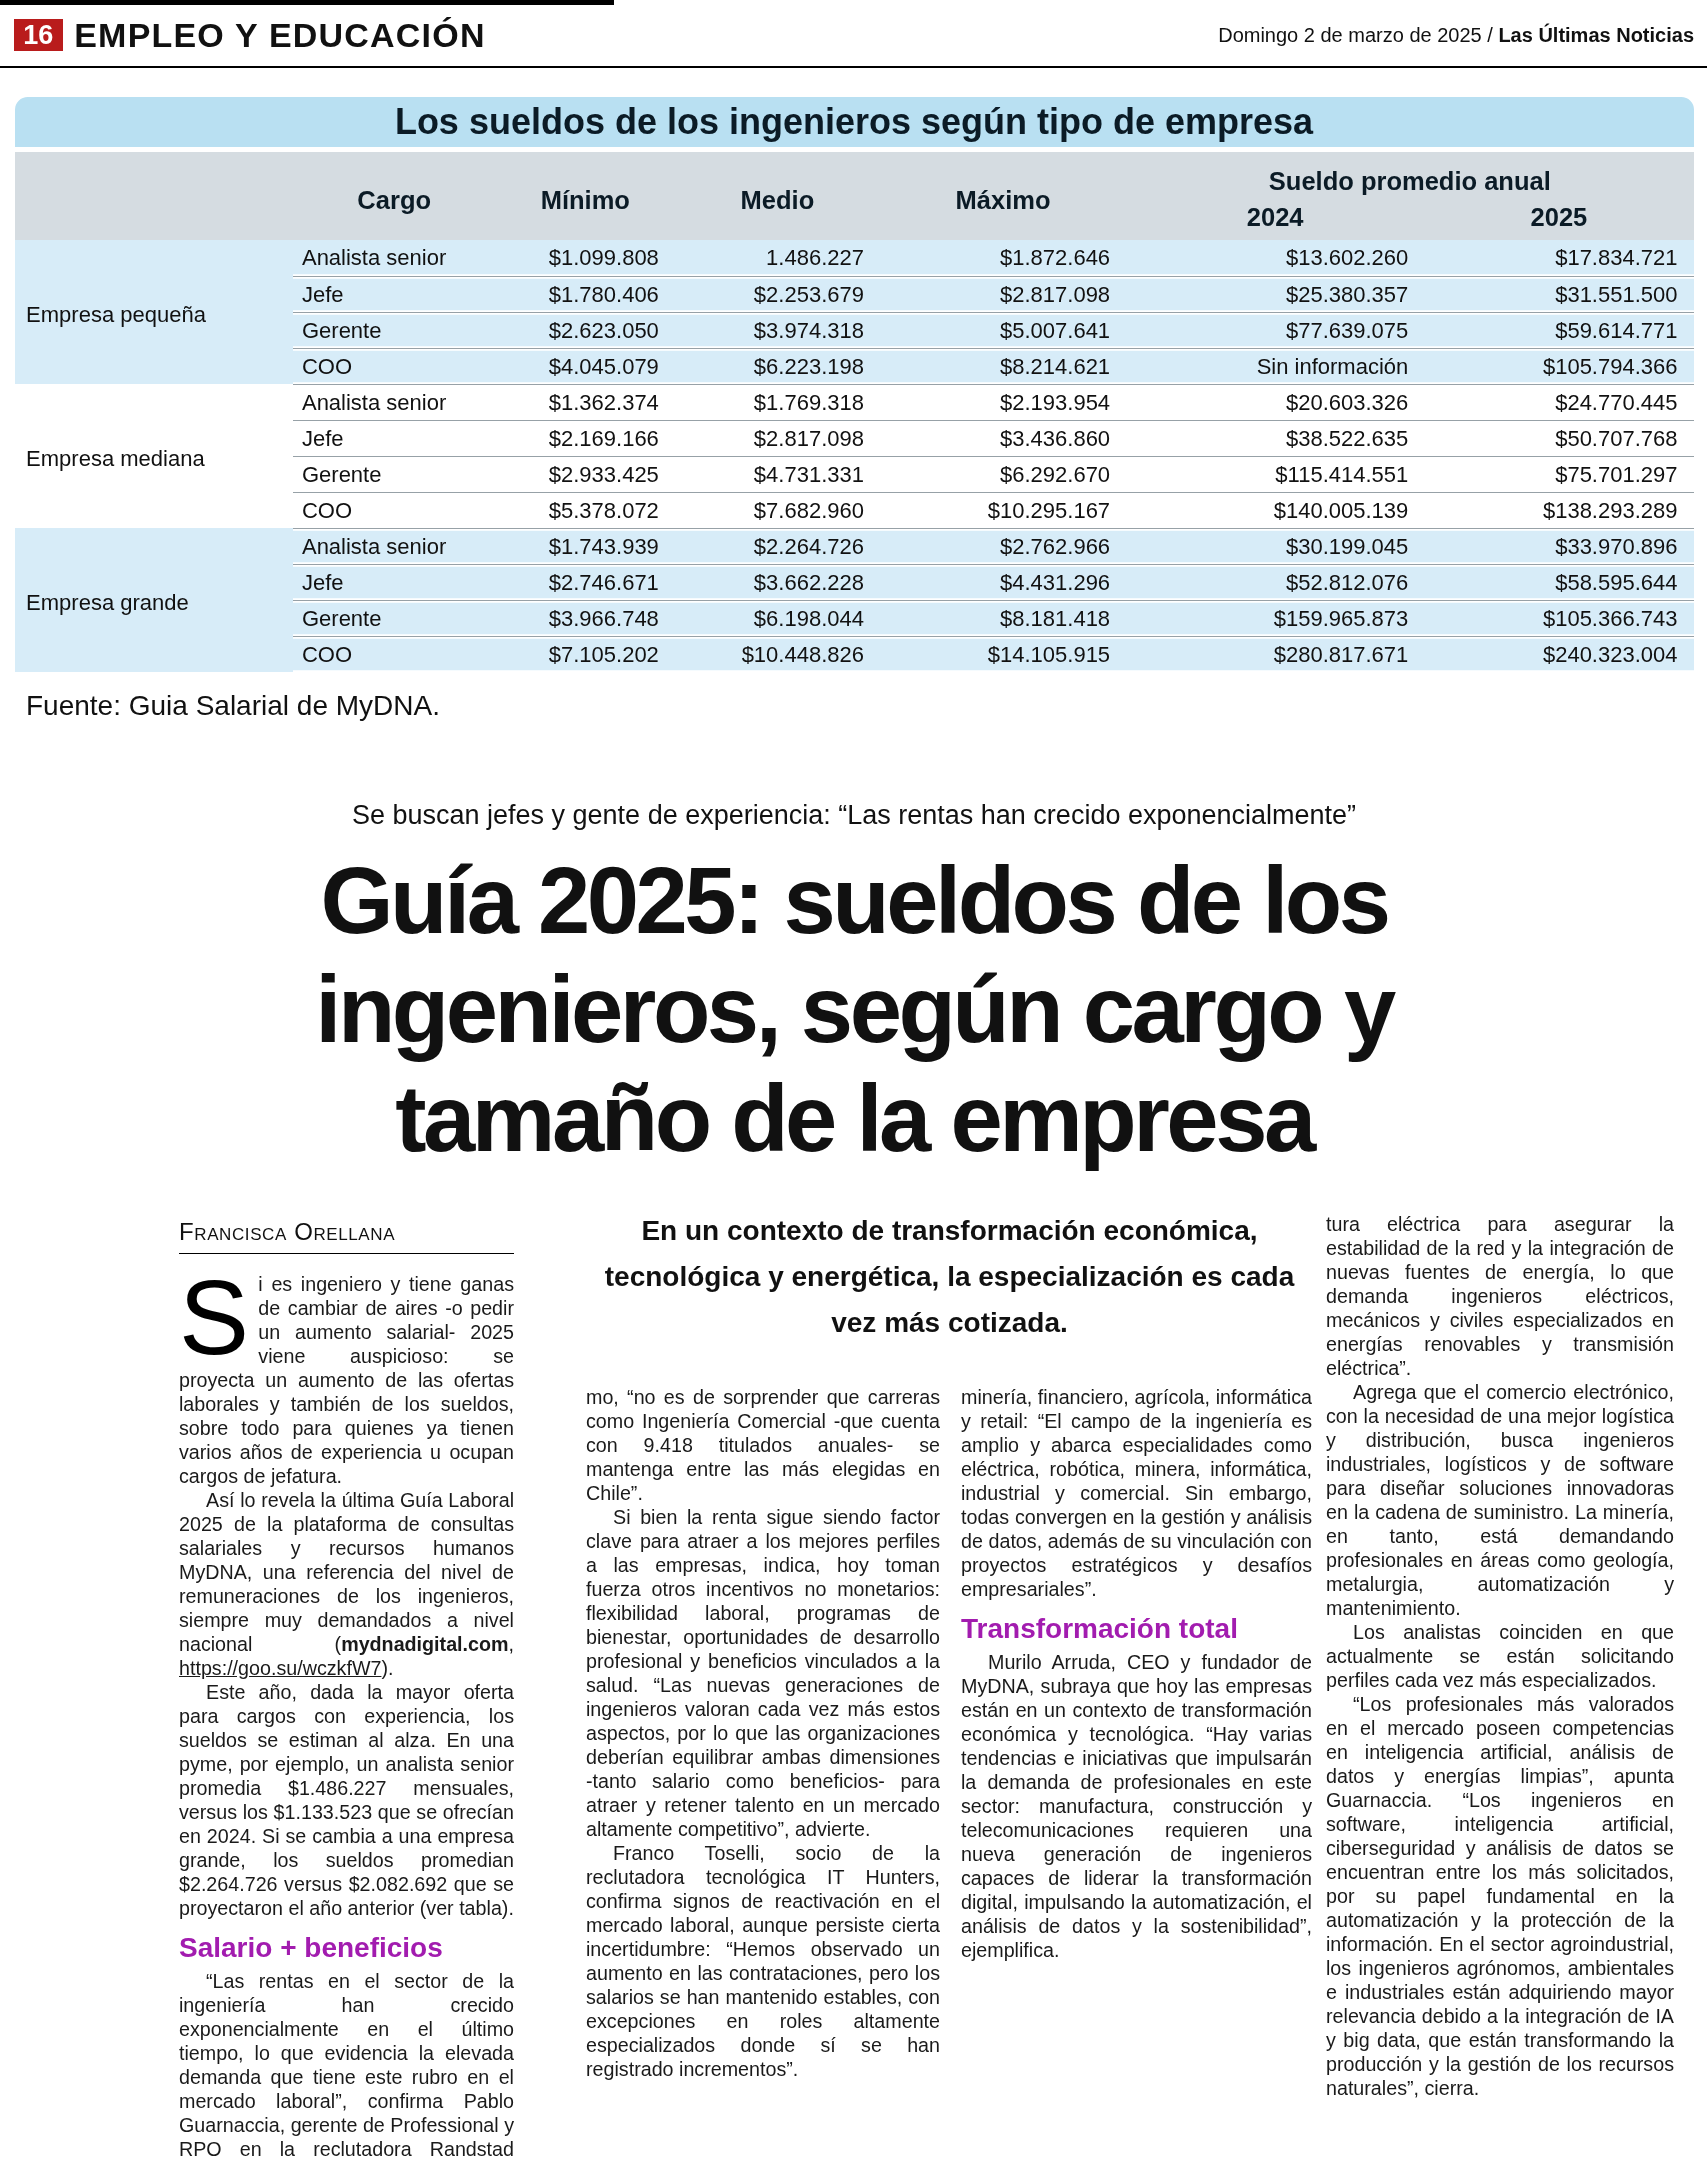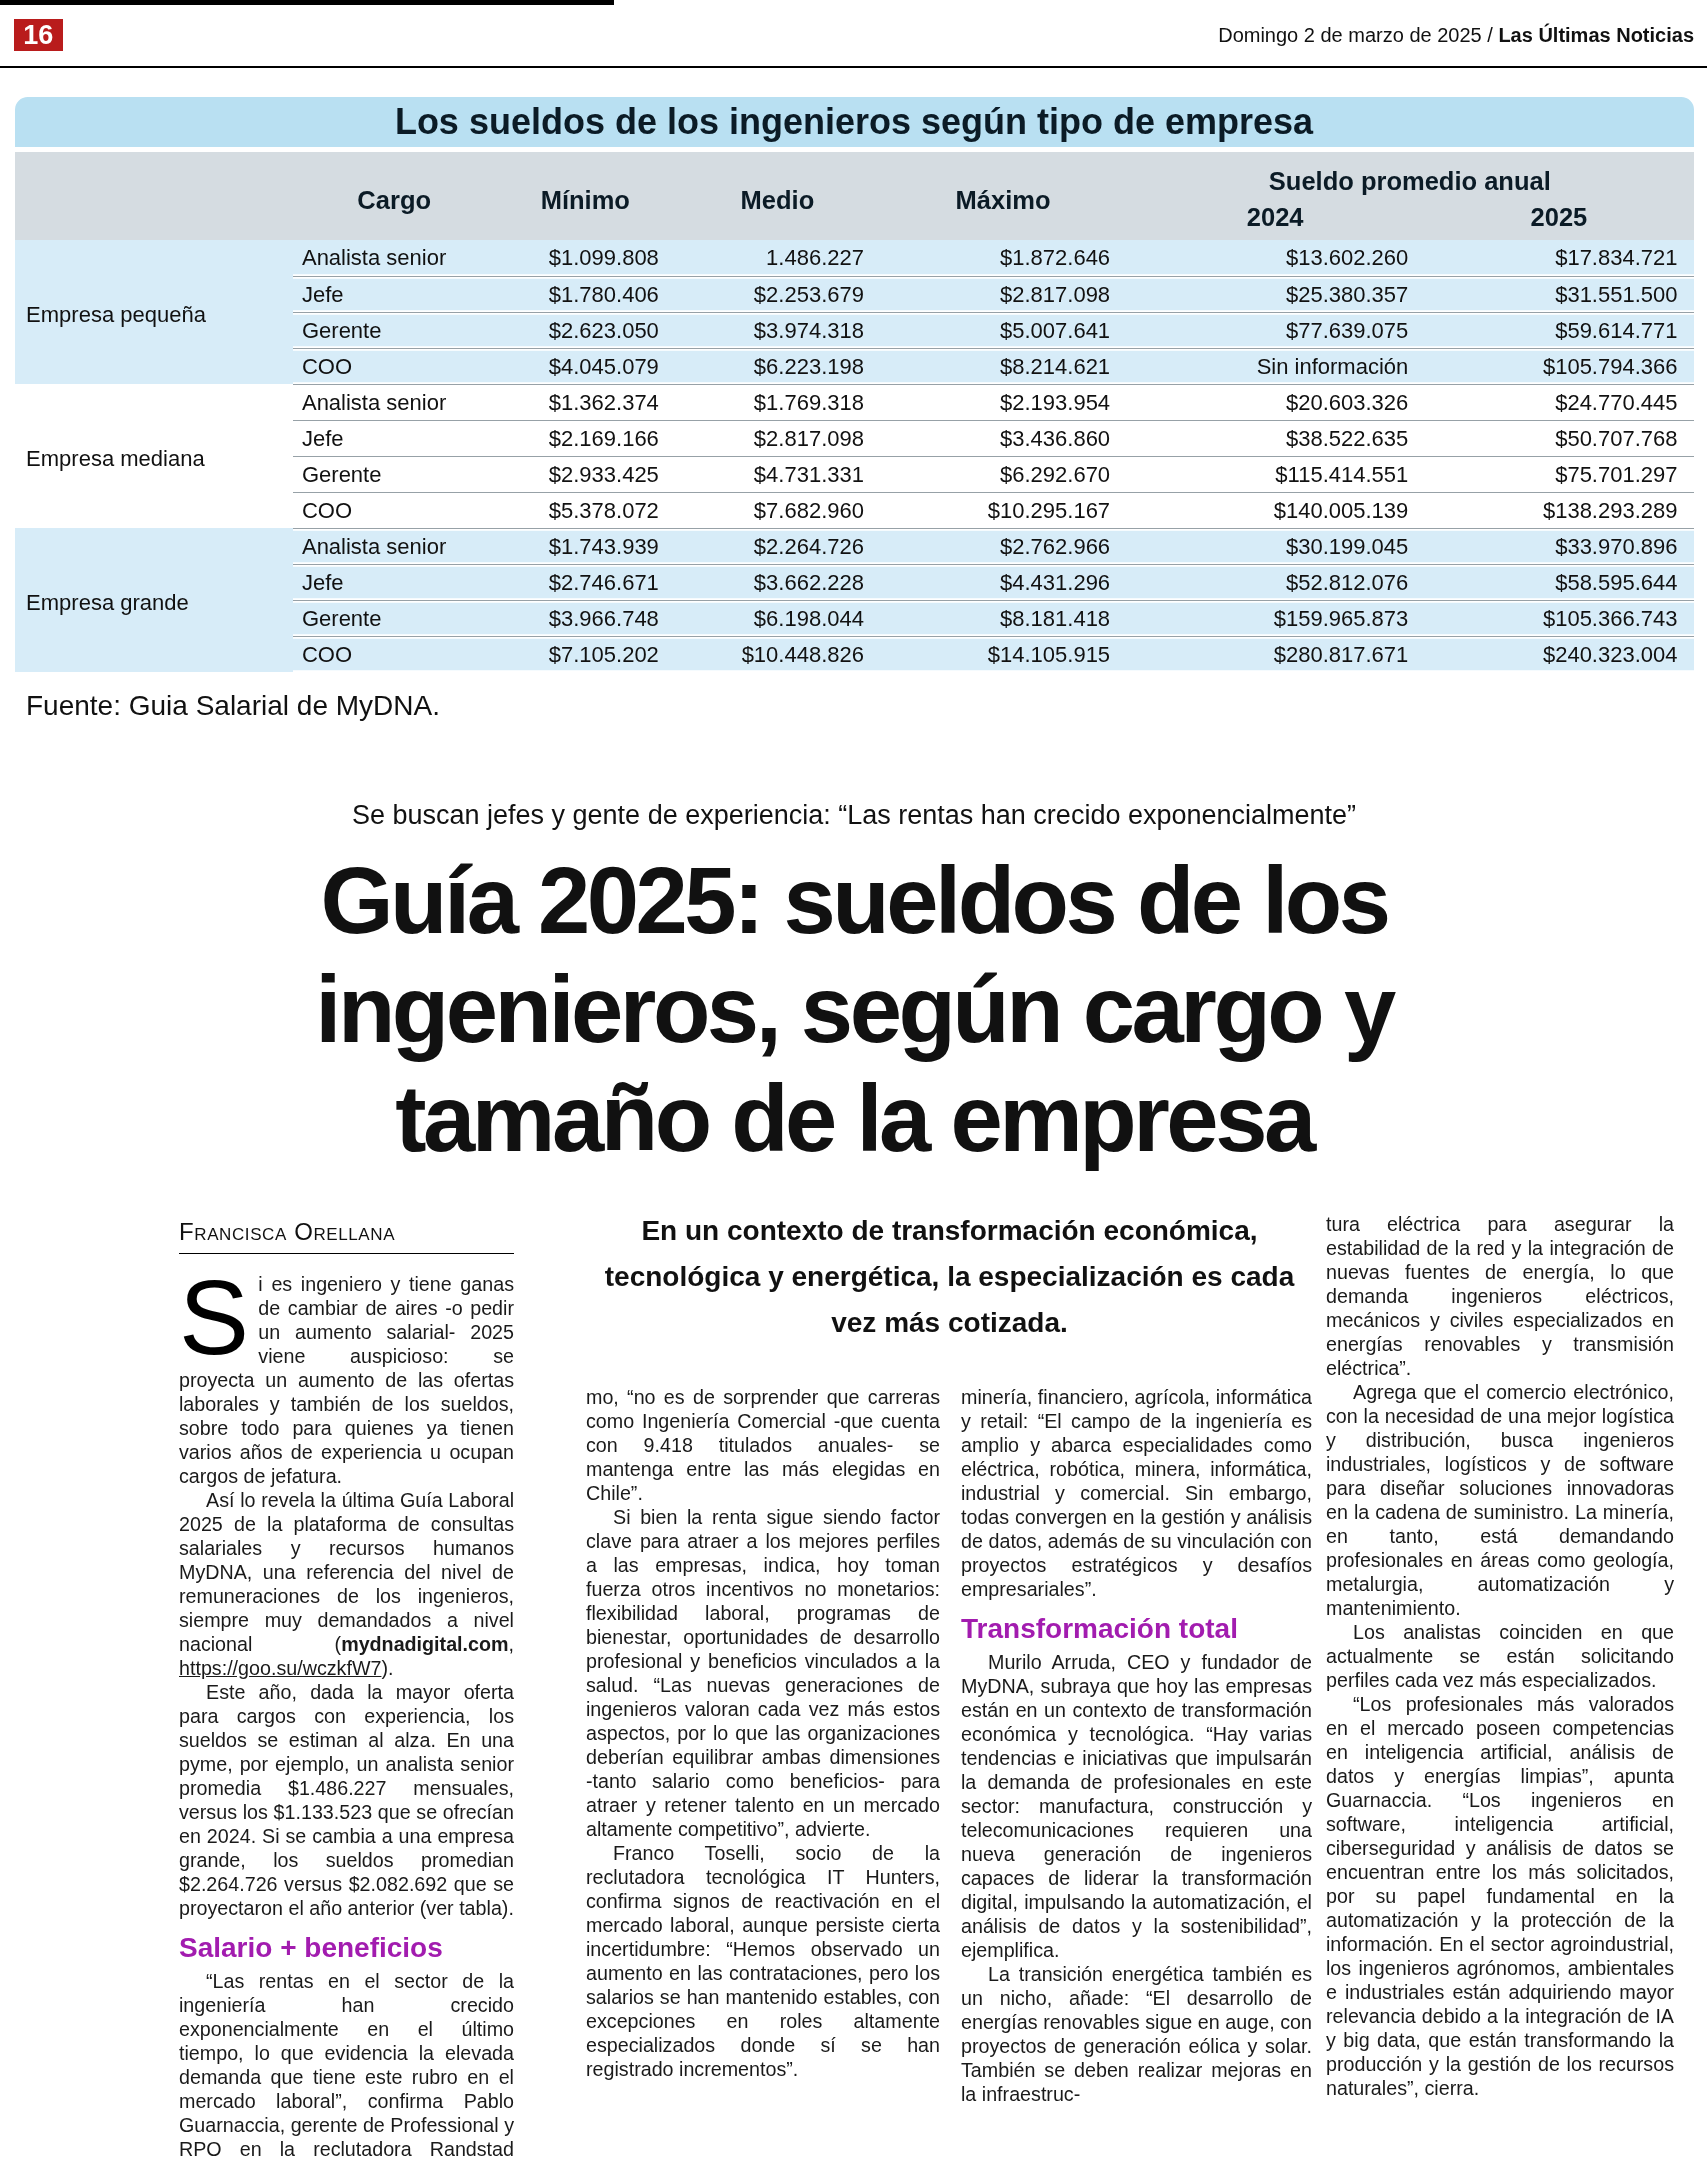--- a/index.html
+++ b/index.html
@@ -90,20 +90,21 @@
     font-weight:400; color:#000;
   }
   .u { text-decoration:underline; }
 </style>
 </head>
 <body>
 
 <div class="topbar"></div>
 <div class="masthead">
   <span class="pagenum">16</span>
+  <span class="section-title">EMPLEO Y EDUCACIÓN</span>
   <span class="masthead-right"><span>Domingo 2 de marzo de 2025</span><span> / </span><span class="paper">Las Últimas Noticias</span></span>
 </div>
 
 <div class="t-title">Los sueldos de los ingenieros según tipo de empresa</div>
 <table class="salary">
   <colgroup>
     <col style="width:278px">
       <col style="width:203px">
       <col style="width:179px">
     <col style="width:205px">
@@ -247,21 +248,20 @@
   </div>
 <div class="col" id="col1">
     <p><span>mo, “no es de sorprender que carreras como Ingeniería Comercial -que cuenta con 9.418 titulados anuales- se mantenga entre las más elegidas en Chile”.</span></p>
     <p class="ind"><span>Si bien la renta sigue siendo factor clave para atraer a los mejores perfiles a las empresas, indica, hoy toman fuerza otros incentivos no monetarios: flexibilidad laboral, programas de bienestar, oportunidades de desarrollo profesional y beneficios vinculados a la salud. “Las nuevas generaciones de ingenieros valoran cada vez más estos aspectos, por lo que las organizaciones deberían equilibrar ambas dimensiones -tanto salario como beneficios- para atraer y retener talento en un mercado altamente competitivo”, advierte.</span></p>
     <p class="ind"><span>Franco Toselli, socio de la reclutadora tecnológica IT Hunters, confirma signos de reactivación en el mercado laboral, aunque persiste cierta incertidumbre: “Hemos observado un aumento en las contrataciones, pero los salarios se han mantenido estables, con excepciones en roles altamente especializados donde sí se han registrado incrementos”.</span></p>
   </div>
 <div class="col" id="col2">
     <p><span>minería, financiero, agrícola, informática y retail: “El campo de la ingeniería es amplio y abarca especialidades como eléctrica, robótica, minera, informática, industrial y comercial. Sin embargo, todas convergen en la gestión y análisis de datos, además de su vinculación con proyectos estratégicos y desafíos empresariales”.</span></p>
     <h3>Transformación total</h3>
     <p class="ind"><span>Murilo Arruda, CEO y fundador de MyDNA, subraya que hoy las empresas están en un contexto de transformación económica y tecnológica. “Hay varias tendencias e iniciativas que impulsarán la demanda de profesionales en este sector: manufactura, construcción y telecomunicaciones requieren una nueva generación de ingenieros capaces de liderar la transformación digital, impulsando la automatización, el análisis de datos y la sostenibilidad”, ejemplifica.</span></p>
-    <p class="ind"><span>La transición energética también es un nicho, añade: “El desarrollo de energías renovables sigue en auge, con proyectos de generación eólica y solar. También se deben realizar mejoras en la infraestruc-</span></p>
   </div>
 <div class="col" id="col3">
     <p><span>tura eléctrica para asegurar la estabilidad de la red y la integración de nuevas fuentes de energía, lo que demanda ingenieros eléctricos, mecánicos y civiles especializados en energías renovables y transmisión eléctrica”.</span></p>
     <p class="ind"><span>Agrega que el comercio electrónico, con la necesidad de una mejor logística y distribución, busca ingenieros industriales, logísticos y de software para diseñar soluciones innovadoras en la cadena de suministro. La minería, en tanto, está demandando profesionales en áreas como geología, metalurgia, automatización y mantenimiento.</span></p>
     <p class="ind"><span>Los analistas coinciden en que actualmente se están solicitando perfiles cada vez más especializados.</span></p>
     <p class="ind"><span>“Los profesionales más valorados en el mercado poseen competencias en inteligencia artificial, análisis de datos y energías limpias”, apunta Guarnaccia. “Los ingenieros en software, inteligencia artificial, ciberseguridad y análisis de datos se encuentran entre los más solicitados, por su papel fundamental en la automatización y la protección de la información. En el sector agroindustrial, los ingenieros agrónomos, ambientales e industriales están adquiriendo mayor relevancia debido a la integración de IA y big data, que están transformando la producción y la gestión de los recursos naturales”, cierra.</span></p>
   </div>
 
 
 </body></html>

